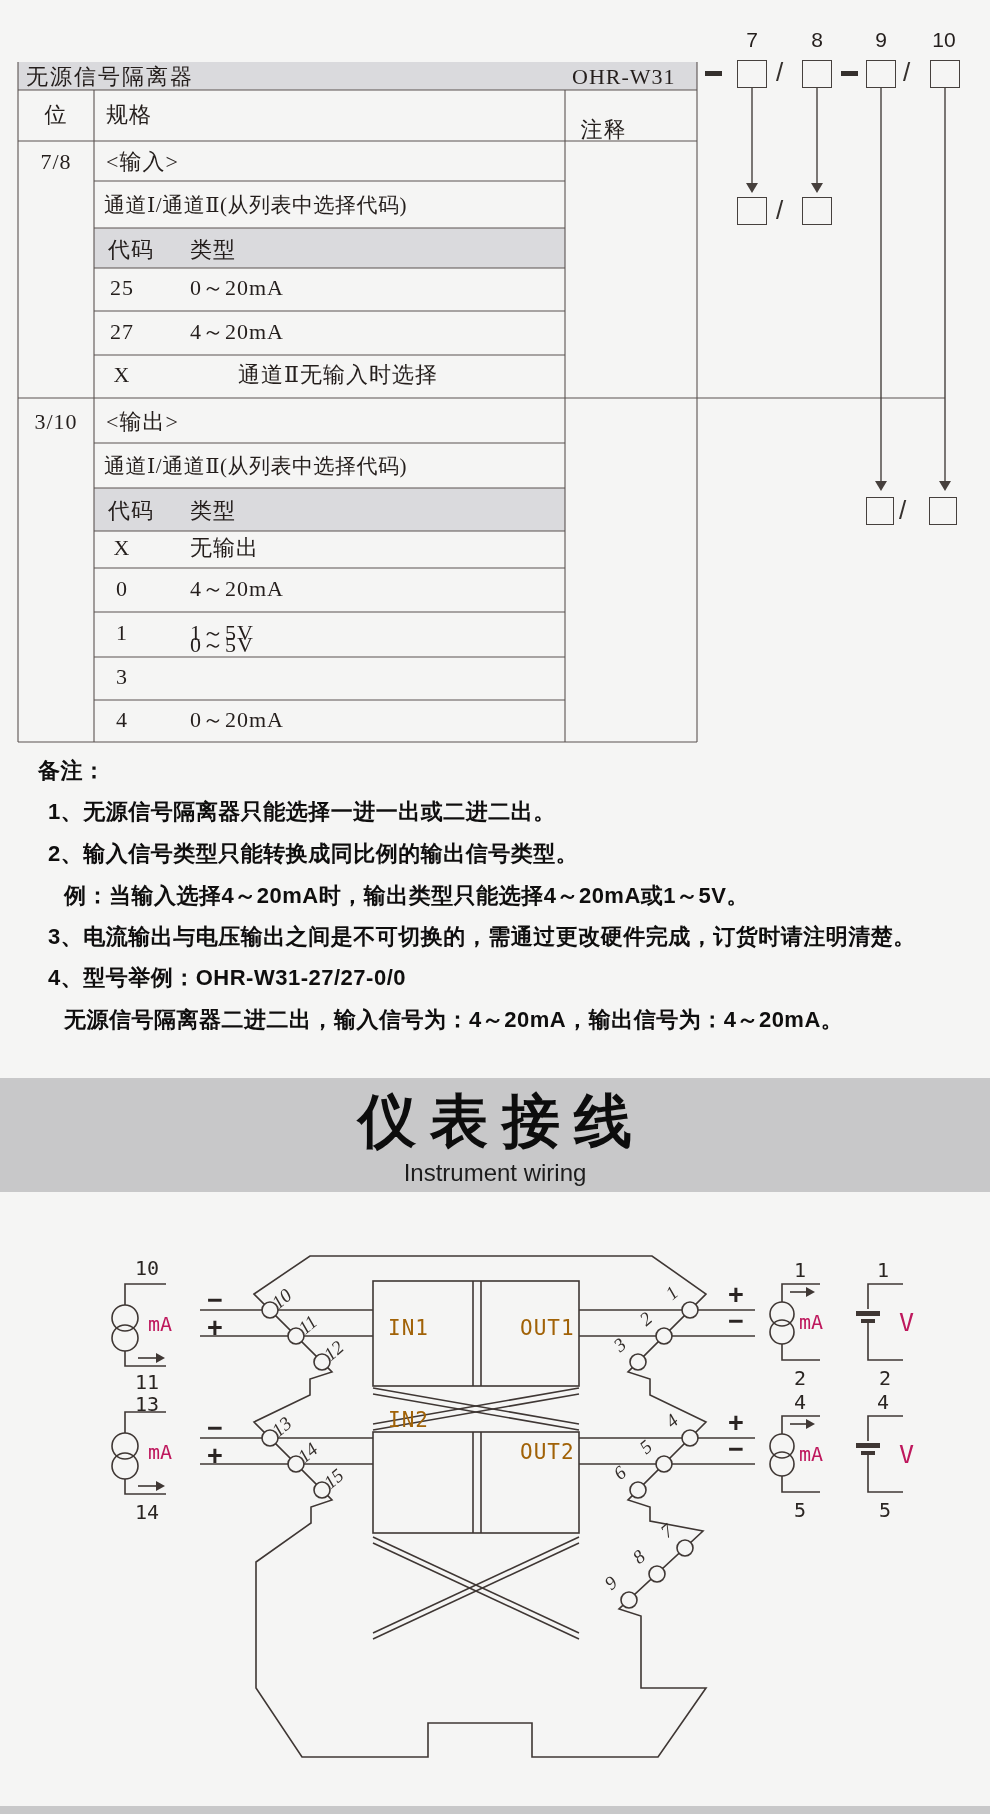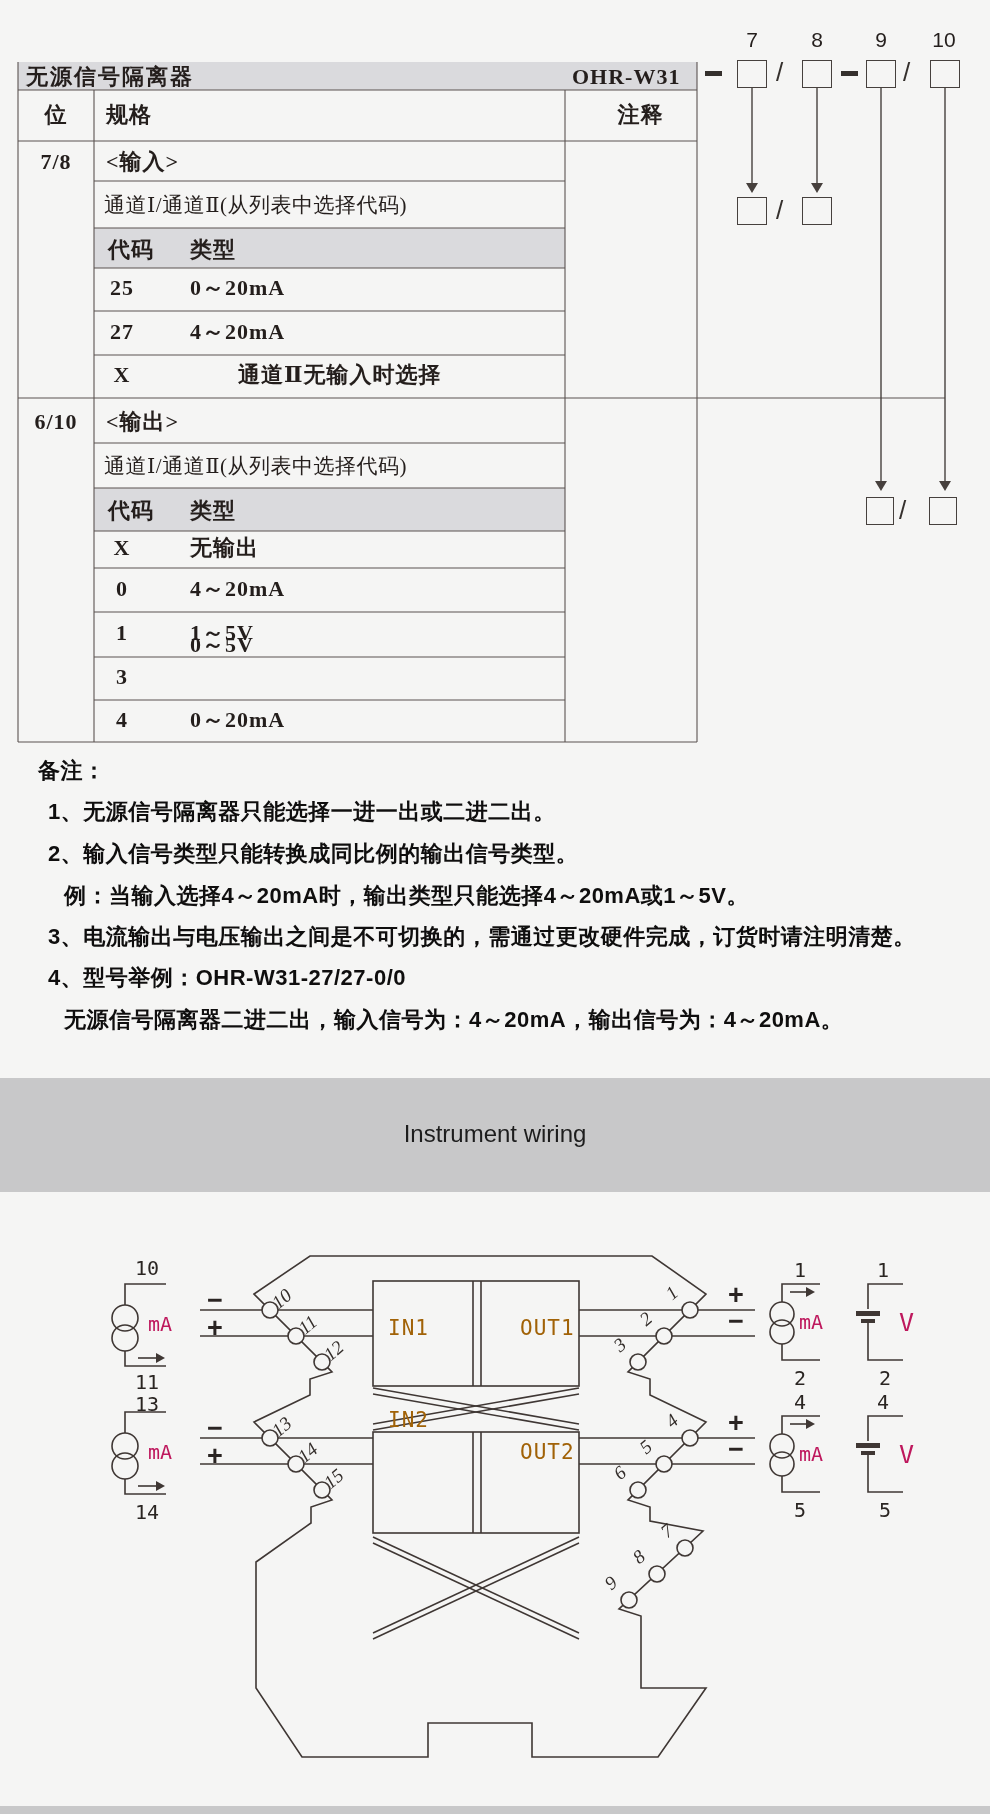--- a/index.html
+++ b/index.html
@@ -1,23 +1,23 @@
 <!DOCTYPE html>
 <html><head>
 <meta charset="utf-8">
 <style>
   html,body{margin:0;padding:0;background:#f5f5f4;}
   #page{position:relative;width:990px;height:1814px;background:#f5f5f4;overflow:hidden;
         font-family:"Liberation Serif","DejaVu Serif",serif;color:#241e1c;}
   .band{position:absolute;background:#dadadd;}
   .t{position:absolute;white-space:nowrap;line-height:1.15;}
-  .s22{font-size:22px;letter-spacing:1px;font-weight:bold;}
+  .s22{font-size:22px;letter-spacing:1px;}
   .s21{font-size:21px;letter-spacing:0.5px;}
   .c-bit{left:18px;width:76px;text-align:center;}
-  .c-note{left:581px;width:119px;text-align:center;}
+  .c-note{left:544px;width:119px;text-align:center;margin-top:15px;}
   .code-cell{left:96px;width:52px;text-align:center;}
   .digit{font-family:"Liberation Sans",sans-serif;font-size:21px;width:30px;text-align:center;}
   .slash{font-family:"Liberation Sans",sans-serif;font-size:26px;color:#35302d;}
   .dash{position:absolute;background:#35302d;width:17px;height:5px;}
   .mbox{position:absolute;border:1.5px solid #46403d;width:30px;height:28px;box-sizing:border-box;background:transparent;}
   .note{position:absolute;font-family:"Liberation Sans",sans-serif;font-weight:700;font-size:22px;
         color:#0f0e0e;letter-spacing:0.5px;white-space:nowrap;}
   #banner{position:absolute;left:0;top:1078px;width:990px;height:114px;background:#c8c8c9;
           display:flex;flex-direction:column;align-items:center;justify-content:center;}
   #banner .bt{font-family:"Liberation Sans",sans-serif;font-weight:900;font-size:58px;
@@ -190,21 +190,21 @@
   <div class="t s22 c-bit" style="top:102px;">位</div>
   <div class="t s22" style="left:106px;top:102px;">规格</div>
   <div class="t s22 c-note" style="top:102px;">注释</div>
 
   <div class="t s22 c-bit" style="top:149px;">7/8</div>
   <div class="t s22" style="left:106px;top:149px;">&lt;输入&gt;</div>
   <div class="t s21" style="left:104px;top:193px;">通道Ⅰ/通道Ⅱ(从列表中选择代码)</div>
   <div class="t s22" style="left:108px;top:237px;">代码</div>
   <div class="t s22" style="left:190px;top:237px;">类型</div>
 
-  <div class="t s22 c-bit" style="top:409px;">6/10</div>
+  <div class="t s22 c-bit" style="top:409px;">3/10</div>
   <div class="t s22" style="left:106px;top:409px;">&lt;输出&gt;</div>
   <div class="t s21" style="left:104px;top:454px;">通道Ⅰ/通道Ⅱ(从列表中选择代码)</div>
   <div class="t s22" style="left:108px;top:498px;">代码</div>
   <div class="t s22" style="left:190px;top:498px;">类型</div>
 
   <div class="t digit" style="left:737px;top:28px;">7</div>
   <div class="t digit" style="left:802px;top:28px;">8</div>
   <div class="t digit" style="left:866px;top:28px;">9</div>
   <div class="t digit" style="left:929px;top:28px;">10</div>
   <div class="dash" style="left:705px;top:71px;"></div>
@@ -219,20 +219,21 @@
   <div class="mbox" style="left:802px;top:197px;"></div>
   <div class="t slash" style="left:776px;top:196px;">/</div>
   <div class="mbox" style="left:866px;top:497px;width:28px;"></div>
   <div class="mbox" style="left:929px;top:497px;width:28px;"></div>
   <div class="t slash" style="left:899px;top:496px;">/</div>
 
   <div class="note" style="left:38px;top:756px;">备注：</div>
   <div id="notes-holder"></div>
 
   <div id="banner">
+    <div class="bt">仪表接线</div>
     <div class="bs">Instrument wiring</div>
   </div>
 
   <div class="modlab" style="left:388px;top:1316px;">IN1</div>
   <div class="modlab" style="left:520px;top:1316px;">OUT1</div>
   <div class="modlab" style="left:388px;top:1408px;">IN2</div>
   <div class="modlab" style="left:520px;top:1440px;">OUT2</div>
 
   <div class="num" style="left:132px;top:1256px;">10</div>
   <div class="num" style="left:132px;top:1370px;">11</div>

